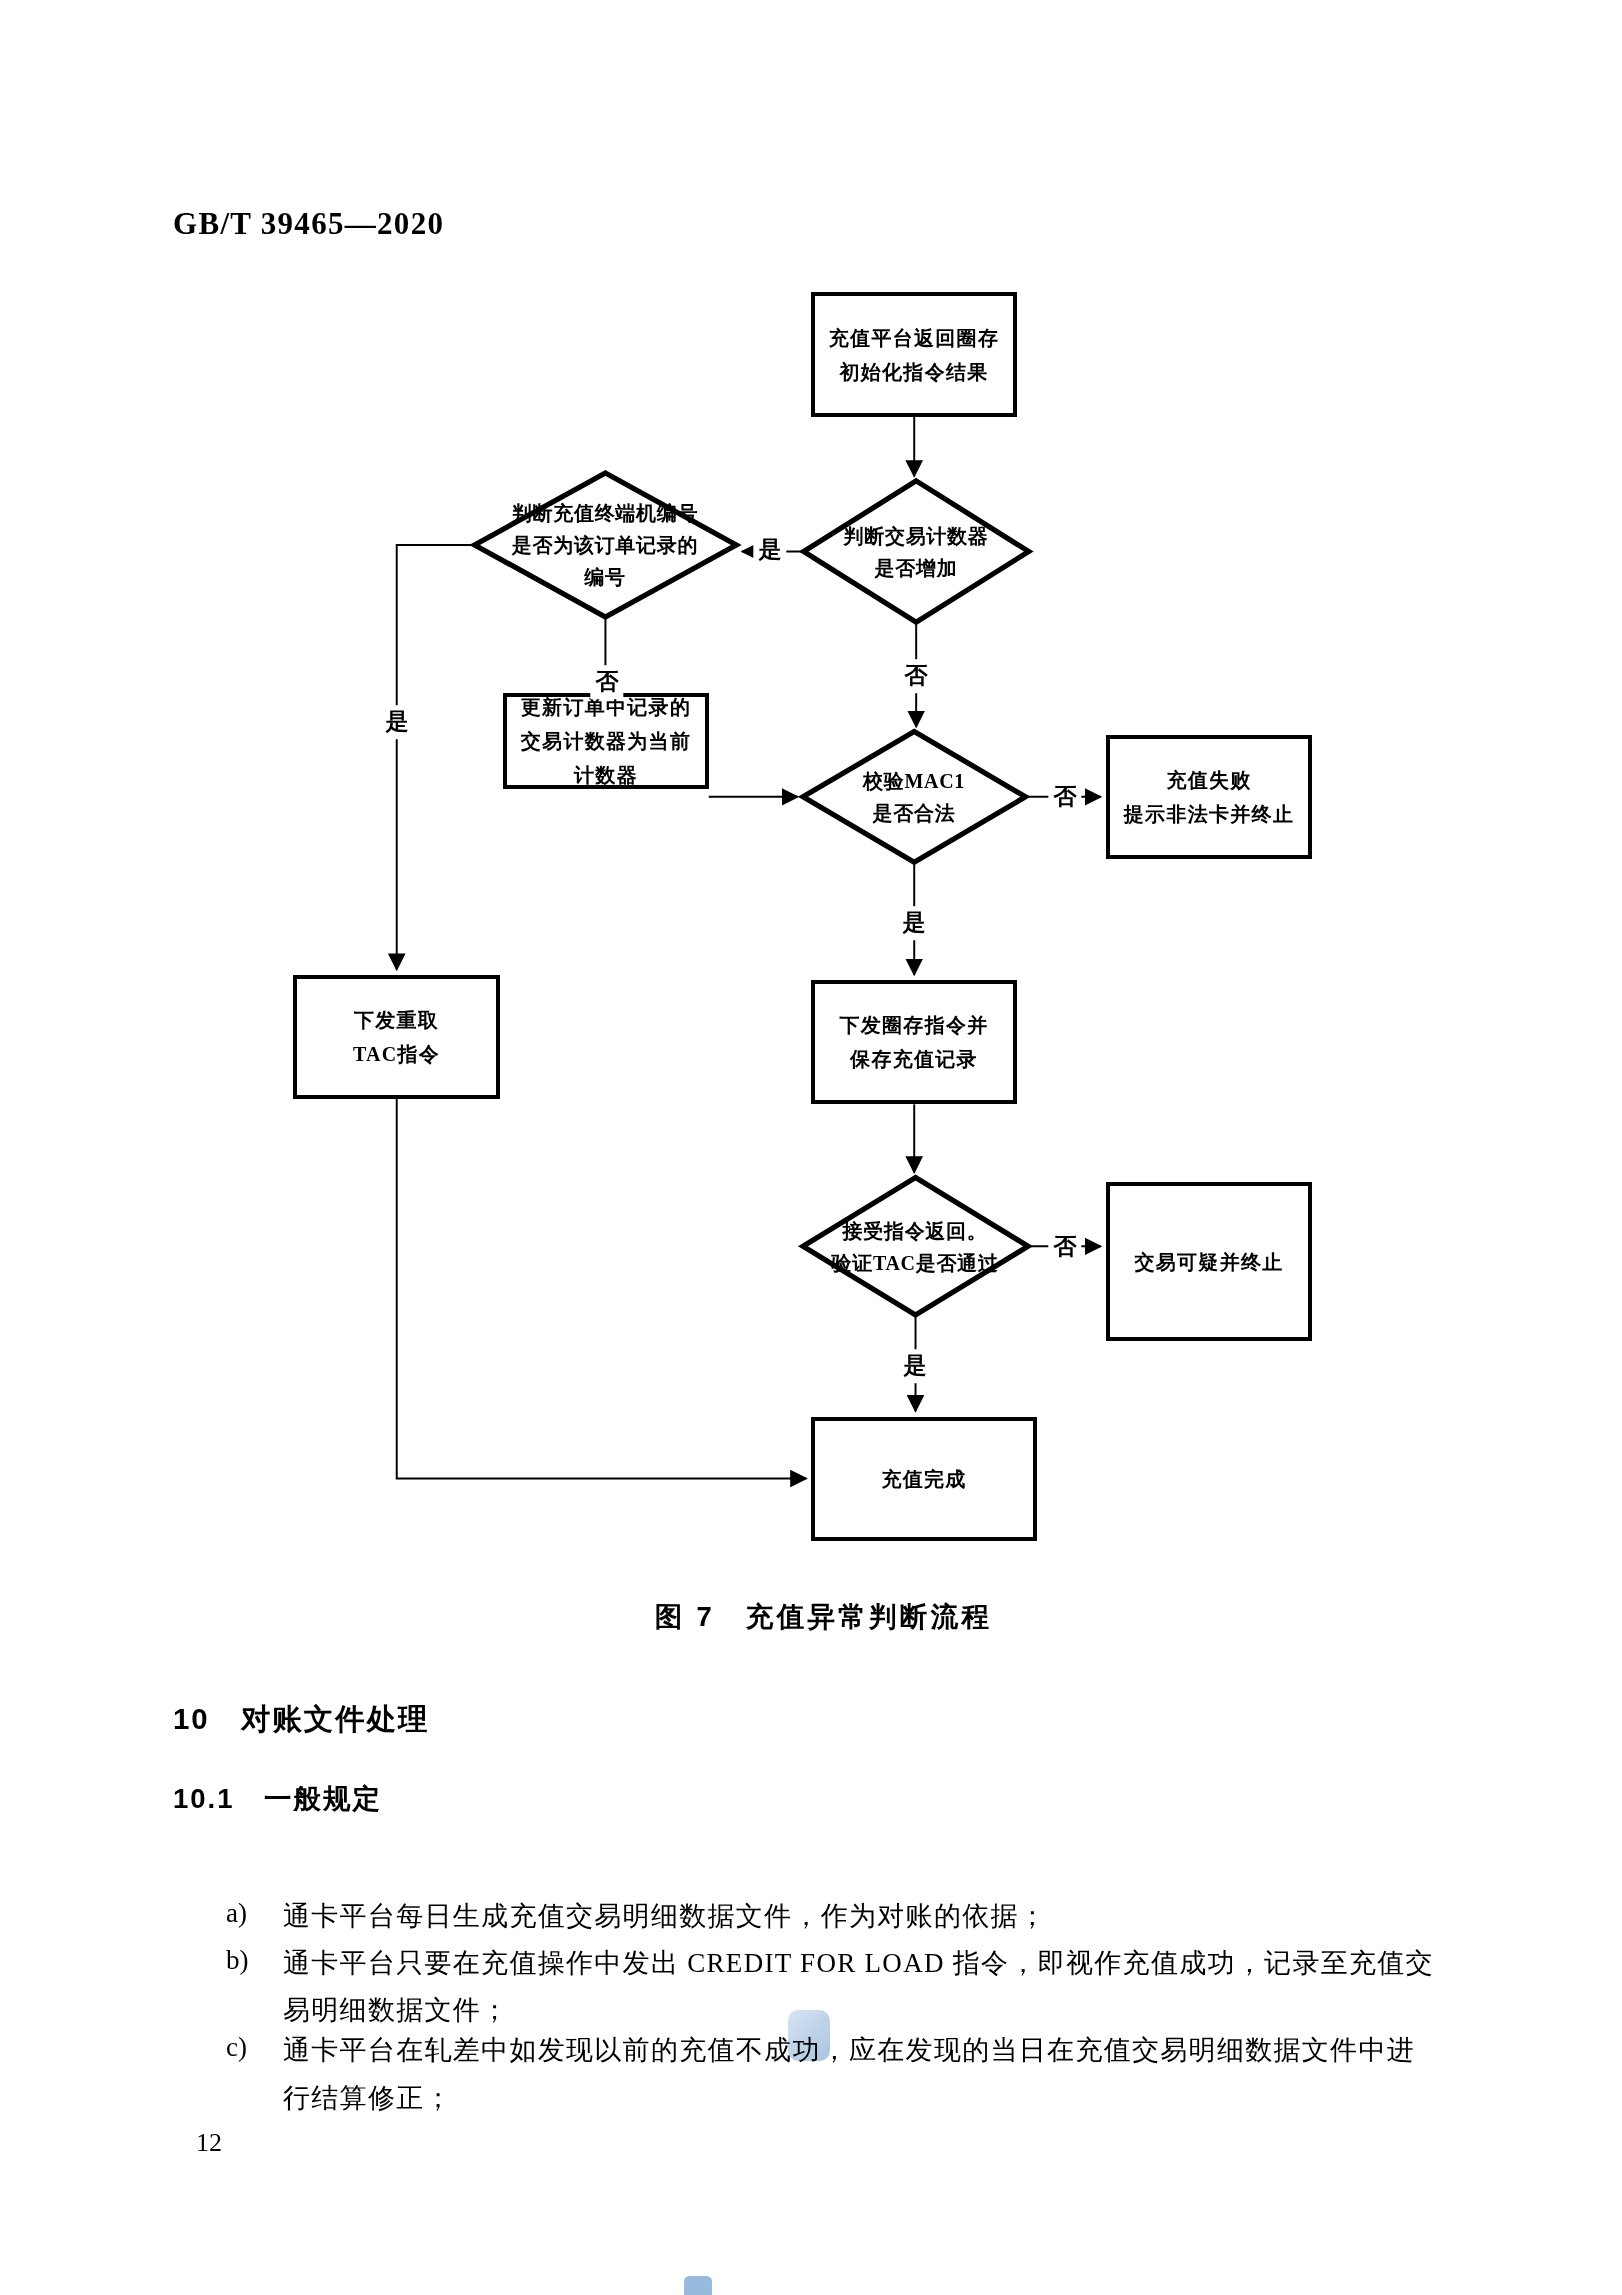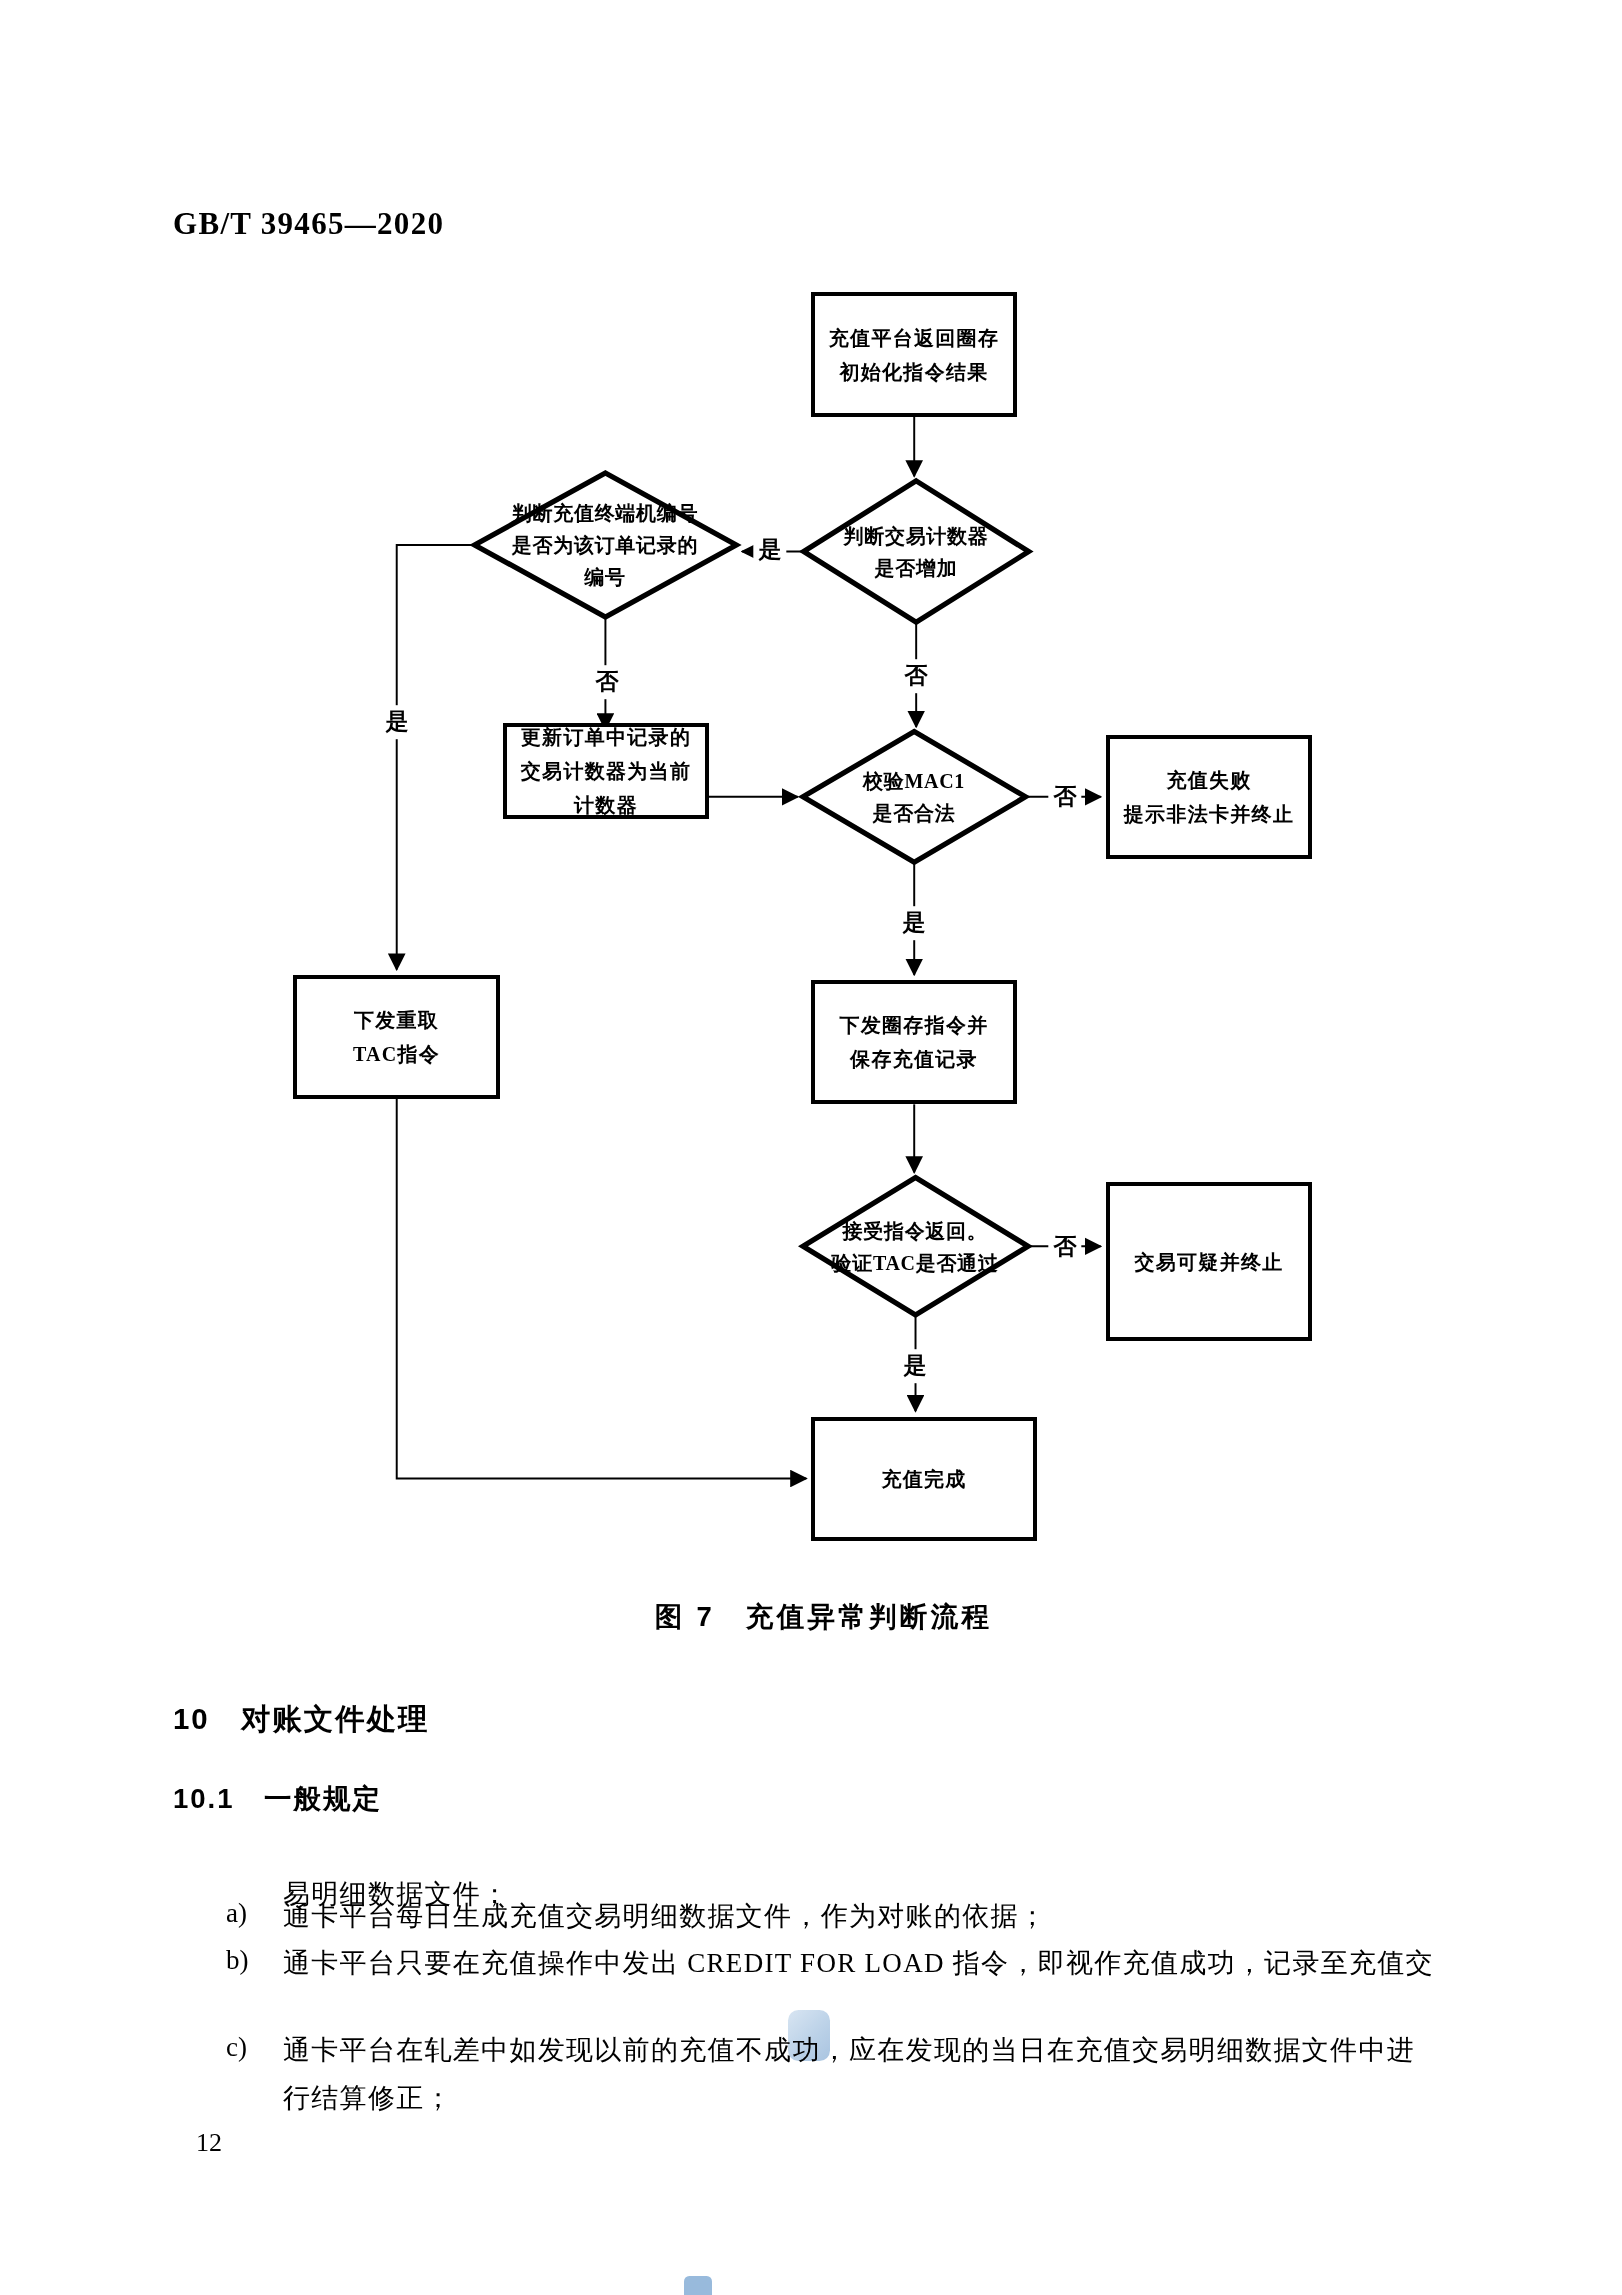--- a/index.html
+++ b/index.html
@@ -84,21 +84,21 @@
       <line x1="1399" y1="2010" x2="1399" y2="2157" marker-end="url(#arr)"></line>
       <polyline points="606,1680 606,2260 1232,2260" marker-end="url(#arr)"></polyline>
     </g>
   </svg>
 
   <div class="fbox" style="left:811px;top:292px;width:206px;height:125px">
     <div>充值平台返回圈存</div>
     <div>初始化指令结果</div>
   </div>
 
-  <div class="fbox" style="left:503px;top:723px;width:206px;height:96px">
+  <div class="fbox" style="left:503px;top:693px;width:206px;height:96px">
     <div>更新订单中记录的</div>
     <div>交易计数器为当前</div>
     <div>计数器</div>
   </div>
 
   <div class="fbox" style="left:1106px;top:735px;width:206px;height:124px">
     <div>充值失败</div>
     <div>提示非法卡并终止</div>
   </div>
 
@@ -154,21 +154,21 @@
 
   <div class="abs h1">10　对账文件处理</div>
   <div class="abs h2">10.1　一般规定</div>
 
 
   <div class="abs marker" style="left:226px;top:1898px">a)</div>
   <div class="abs bodyline" style="left:283px;top:1898px">通卡平台每日生成充值交易明细数据文件，作为对账的依据；</div>
 
   <div class="abs marker" style="left:226px;top:1945px">b)</div>
   <div class="abs bodyline" style="left:283px;top:1945px">通卡平台只要在充值操作中发出 CREDIT FOR LOAD 指令，即视作充值成功，记录至充值交</div>
-  <div class="abs bodyline" style="left:283px;top:1876px">易明细数据文件；</div>
+  <div class="abs bodyline" style="left:283px;top:1992px">易明细数据文件；</div>
 
   <div class="abs marker" style="left:226px;top:2032px">c)</div>
   <div class="abs bodyline" style="left:283px;top:2032px">通卡平台在轧差中如发现以前的充值不成功，应在发现的当日在充值交易明细数据文件中进</div>
   <div class="abs bodyline" style="left:283px;top:2080px">行结算修正；</div>
 
   <div class="abs pageno">12</div>
 
   <div class="abs wm1"></div>
   <div class="abs wm2"></div>
 

